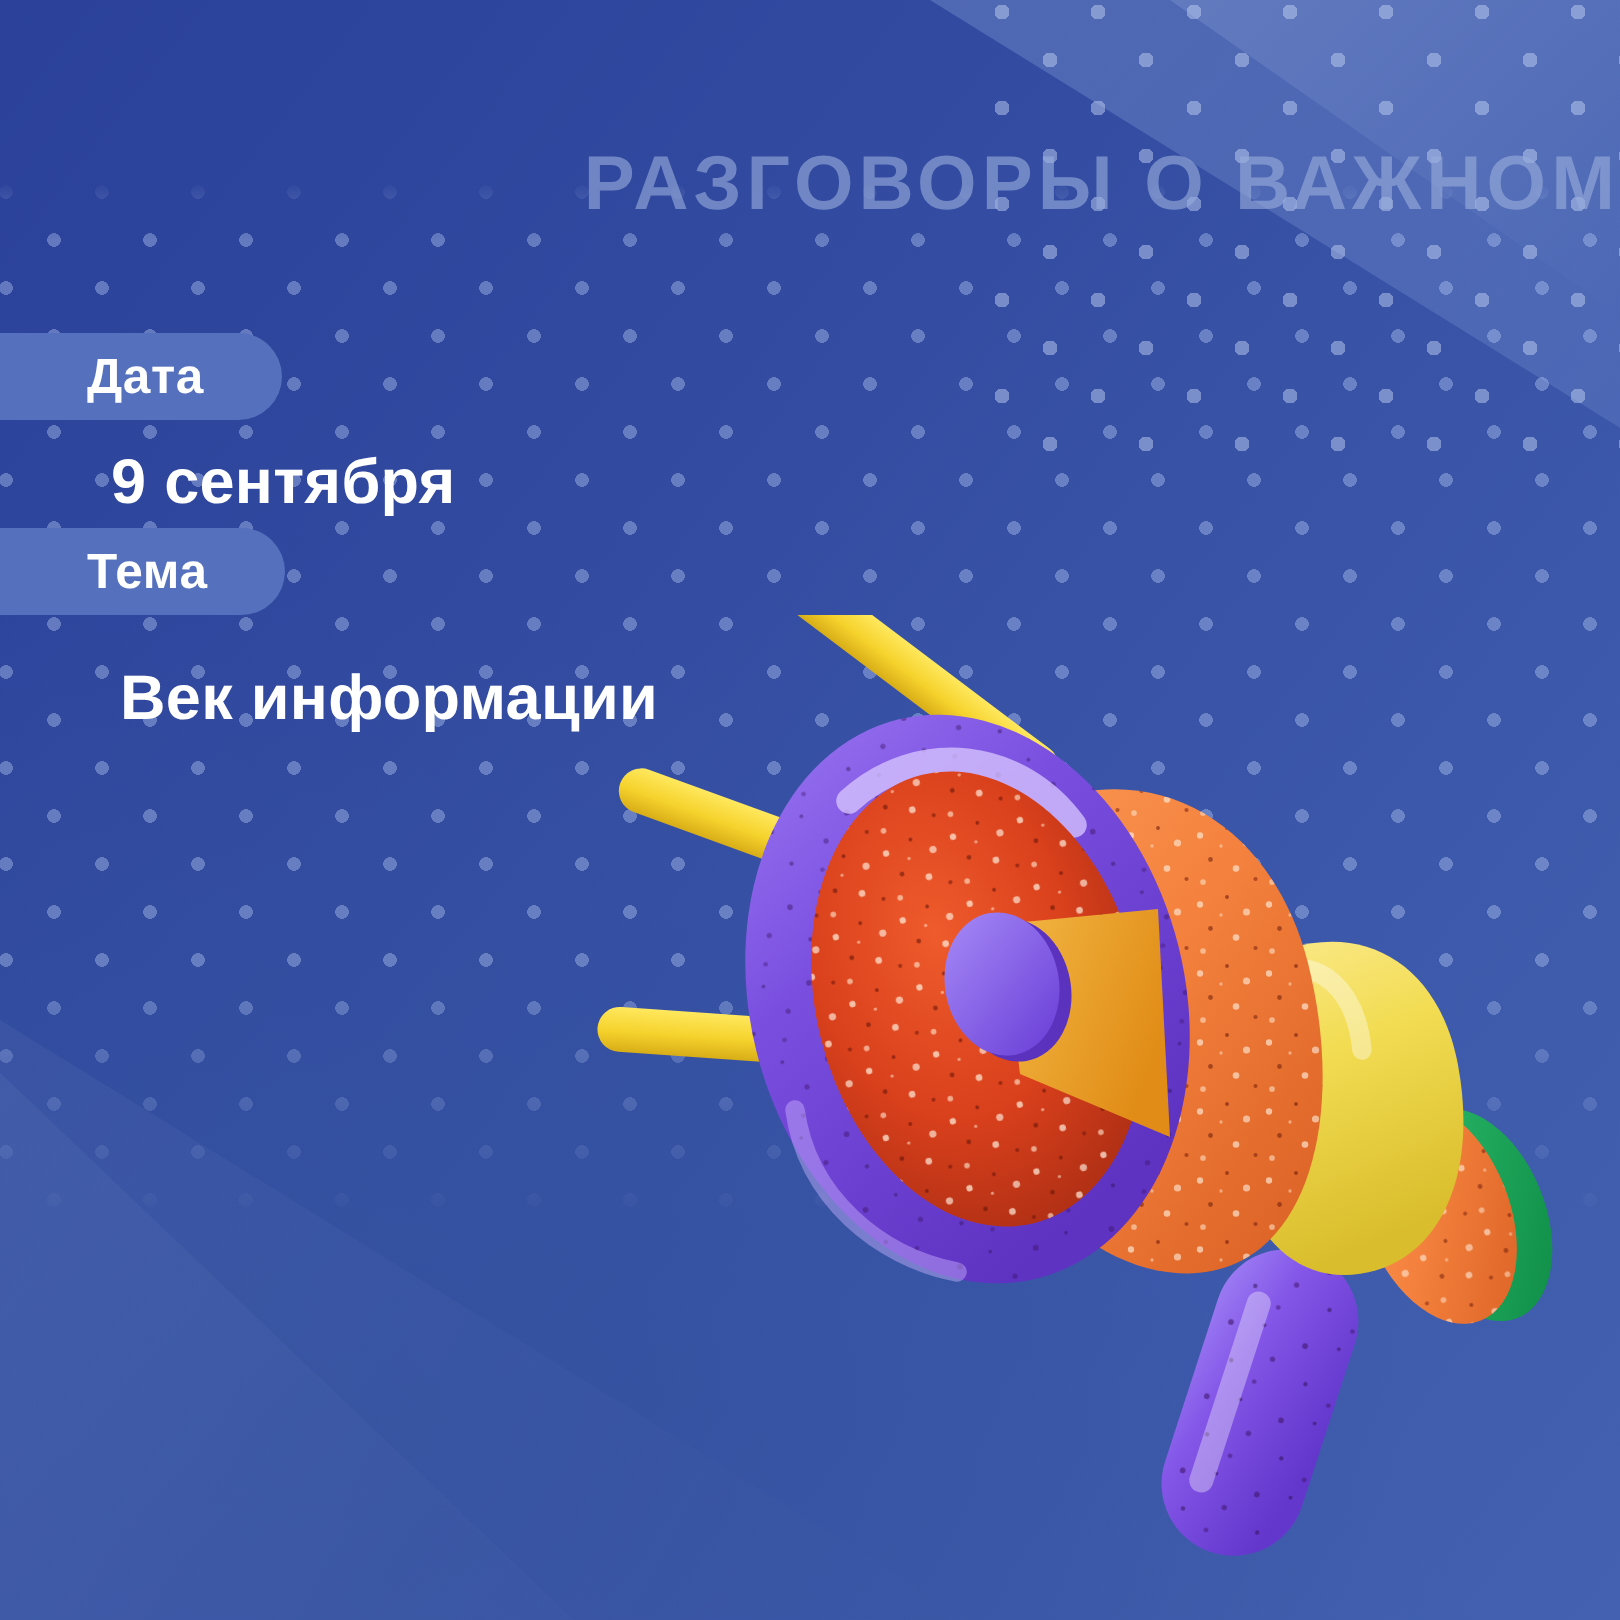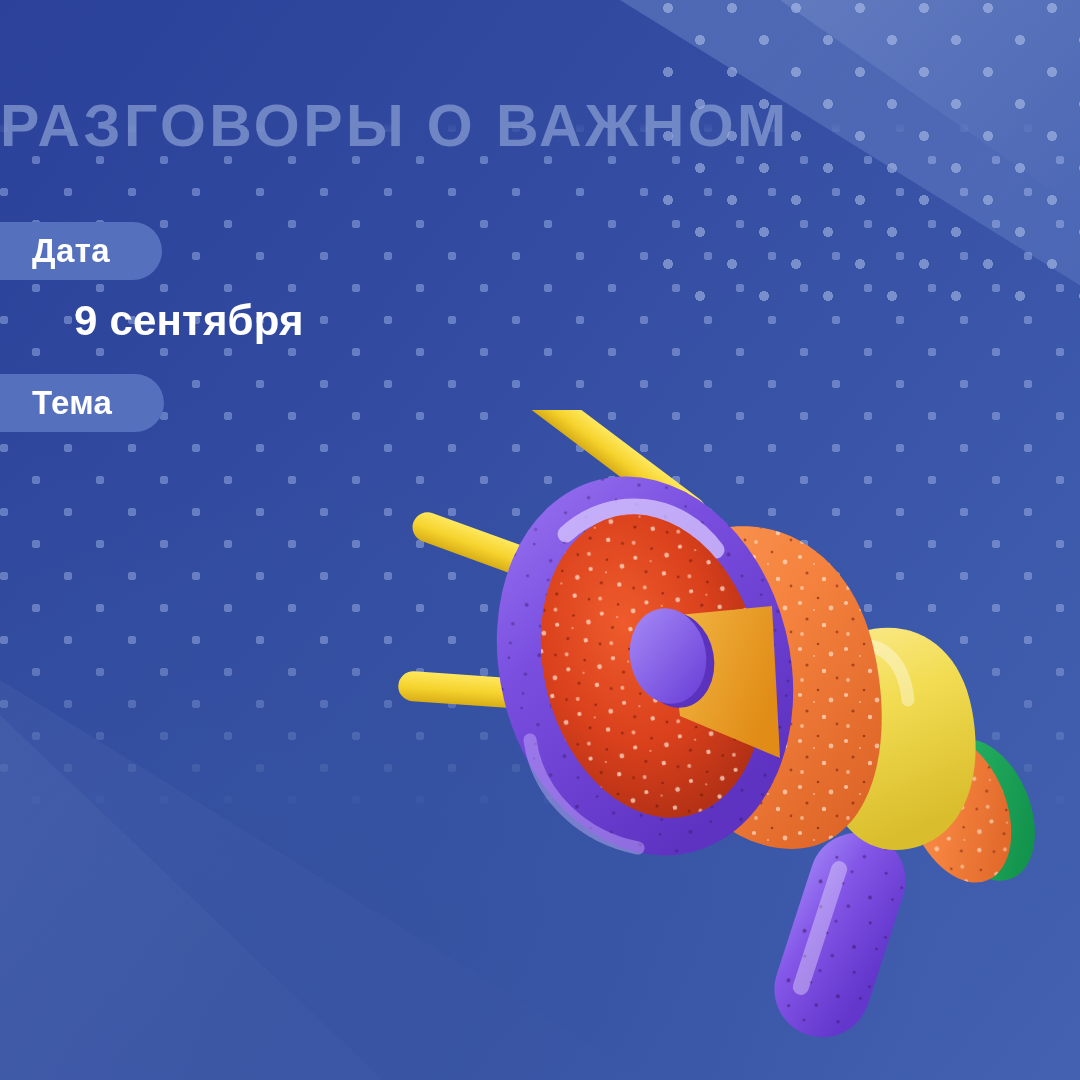--- a/index.html
+++ b/index.html
@@ -71,43 +71,43 @@
       radial-gradient(circle 5px at 8px 8px, rgba(198,214,246,.46) 99%, transparent 100%),
       radial-gradient(circle 5px at 8px 8px, rgba(198,214,246,.46) 99%, transparent 100%);
     background-size:64px 64px,64px 64px;
     background-position:0 0,32px 32px;
     pointer-events:none;
   }
 
   
   .title{
     position:absolute;left:0;right:0;top:92px;
-    text-align:left;
-    font-size:59px;font-weight:bold;
+    text-align:right;
+    font-size:51px;font-weight:bold;
     letter-spacing:3.4px;
     color:rgba(152,173,219,.62);
     white-space:nowrap;
     user-select:none;
   }
 
   
   .pill{
     position:absolute;left:0;
     display:flex;align-items:center;
-    padding:0 52px 0 32px;
+    padding:0 52px 0 58px;
     height:58px;
     background:#5570bd;
     border-radius:0 40px 40px 0;
     color:#ffffff;
     font-size:33px;font-weight:bold;
     letter-spacing:.4px;
     box-sizing:border-box;
   }
   #pill-date{top:222px;}
-  #pill-topic{top:374px;}
+  #pill-topic{top:352px;}
 
   .value{
     position:absolute;
     color:#ffffff;
     font-size:42px;font-weight:bold;
     letter-spacing:.2px;
     white-space:nowrap;
   }
   #value-date{left:74px;top:297px;}
   #value-topic{left:80px;top:441px;}
@@ -131,20 +131,21 @@
   <div class="diag-bl2"></div>
   <div class="dots"></div>
   <div class="dots-tr"></div>
 
   <div class="title">РАЗГОВОРЫ О ВАЖНОМ</div>
 
   <div class="pill" id="pill-date">Дата</div>
   <div class="value" id="value-date">9 сентября</div>
 
   <div class="pill" id="pill-topic">Тема</div>
+  <div class="value" id="value-topic">Век информации</div>
 
   <div id="megaphone">
     <svg viewBox="0 0 700 640" xmlns="http://www.w3.org/2000/svg" aria-hidden="true">
       <defs>
 
         <pattern id="speck" width="46" height="46" patternUnits="userSpaceOnUse">
           <rect width="46" height="46" fill="none"></rect>
           <circle cx="6" cy="9" r="2.1" fill="#fde8d4" opacity=".75"></circle>
           <circle cx="24" cy="4" r="1.3" fill="#6b1408" opacity=".62"></circle>
           <circle cx="37" cy="14" r="2.4" fill="#ffeede" opacity=".66"></circle>

